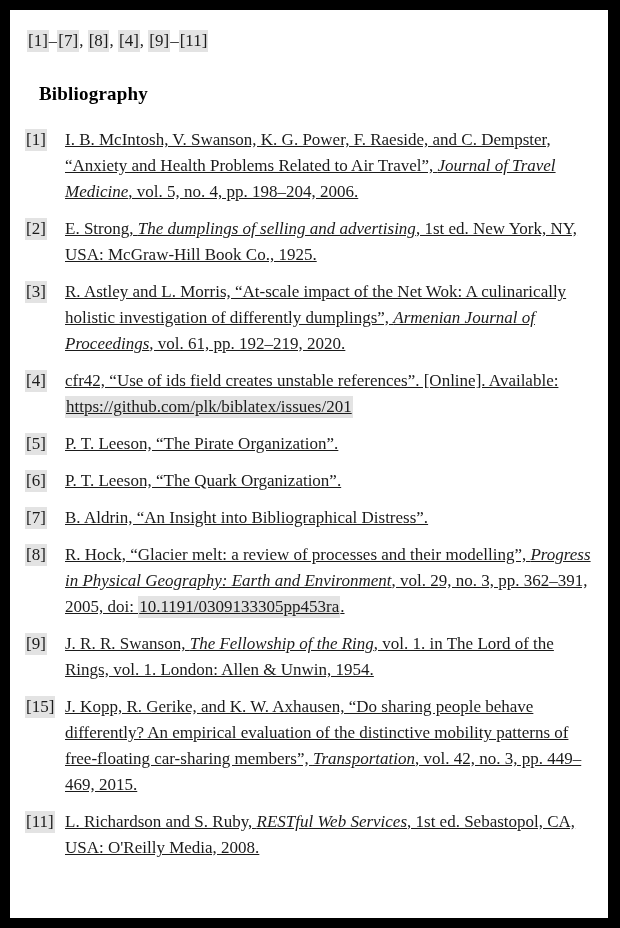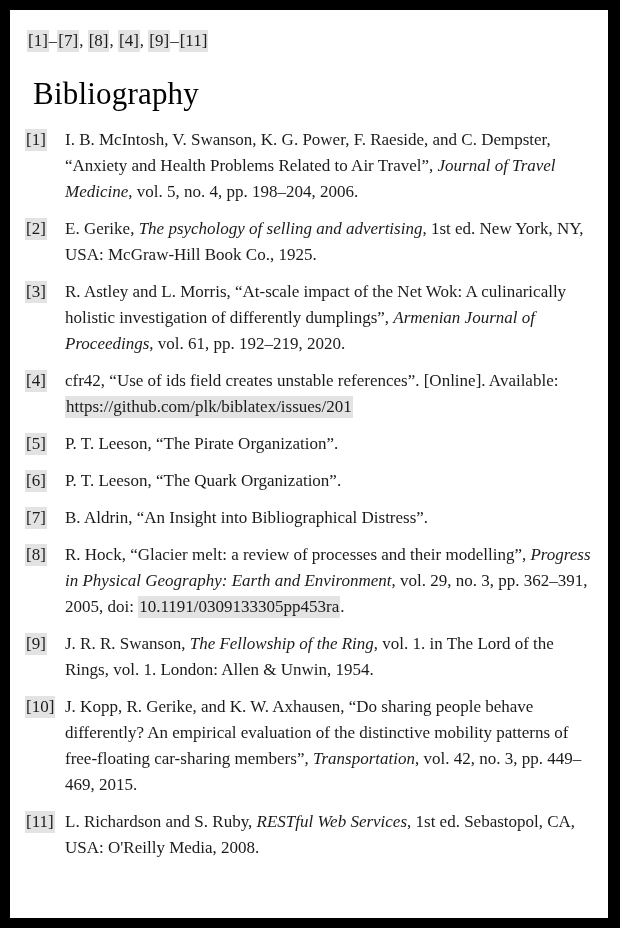--- a/index.html
+++ b/index.html
@@ -23,42 +23,43 @@
     font-size:17px;
     line-height:22px;
     margin:0 0 0 2px;
     white-space:nowrap;
   }
   .hl{
     background:var(--hl,#e3e3e3);
     padding:1px 1px 2px 1px;
   }
   h1.heading{
-    font-size:31px;
+    font-size:19px;
     line-height:32px;
-    font-weight:normal;
+    font-weight:bold;
     color:#000;
-    margin:26px 0 17px 8px;
+    margin:26px 0 17px 14px;
     letter-spacing:.2px;
   }
   .entries{margin:0;}
   .entry{
     display:flex;
     align-items:flex-start;
     margin:0 0 11px 0;
     font-size:17px;
     line-height:26px;
   }
   .entry .label-col{
     flex:0 0 40px;
     width:40px;
   }
   .entry .text{
     flex:1 1 auto;
     max-width:529px;
+    text-decoration:underline;
   }
   .it{font-style:italic;}
   a.link{
     color:inherit;
     text-decoration:none;
     cursor:pointer;
   }
 </style>
 </head>
 <body>
@@ -66,21 +67,21 @@
 <div class="page">
   <div class="cite-line"><span class="hl">[1]</span><span>–</span><span class="hl">[7]</span><span>, </span><span class="hl">[8]</span><span>, </span><span class="hl">[4]</span><span>, </span><span class="hl">[9]</span><span>–</span><span class="hl">[11]</span></div>
   <h1 class="heading">Bibliography</h1>
   <div class="entries">
       <div class="entry">
         <span class="label-col"><span class="hl">[1]</span></span>
         <span class="text"><span>I. B. McIntosh, V. Swanson, K. G. Power, F. Raeside, and C. Dempster, “Anxiety and Health Problems Related to Air Travel”, </span><span class="it">Journal of Travel Medicine</span><span>, vol. 5, no. 4, pp. 198–204, 2006.</span></span>
       </div>
       <div class="entry">
         <span class="label-col"><span class="hl">[2]</span></span>
-        <span class="text"><span>E. Gerike, </span><span class="it">The psychology of selling and advertising</span><span>, 1st ed. New York, NY, USA: McGraw-Hill Book Co., 1925.</span></span>
+        <span class="text"><span>E. Strong, </span><span class="it">The dumplings of selling and advertising</span><span>, 1st ed. New York, NY, USA: McGraw-Hill Book Co., 1925.</span></span>
       </div>
       <div class="entry">
         <span class="label-col"><span class="hl">[3]</span></span>
         <span class="text"><span>R. Astley and L. Morris, “At-scale impact of the Net Wok: A culinarically holistic investigation of differently dumplings”, </span><span class="it">Armenian Journal of Proceedings</span><span>, vol. 61, pp. 192–219, 2020.</span></span>
       </div>
       <div class="entry">
         <span class="label-col"><span class="hl">[4]</span></span>
         <span class="text"><span>cfr42, “Use of ids field creates unstable references”. [Online]. Available: </span><a class="hl link">https://github.com/plk/biblatex/issues/201</a></span>
       </div>
       <div class="entry">
@@ -97,21 +98,21 @@
       </div>
       <div class="entry">
         <span class="label-col"><span class="hl">[8]</span></span>
         <span class="text"><span>R. Hock, “Glacier melt: a review of processes and their modelling”, </span><span class="it">Progress in Physical Geography: Earth and Environment</span><span>, vol. 29, no. 3, pp. 362–391, 2005, doi: </span><a class="hl link">10.1191/0309133305pp453ra</a><span>.</span></span>
       </div>
       <div class="entry">
         <span class="label-col"><span class="hl">[9]</span></span>
         <span class="text"><span>J. R. R. Swanson, </span><span class="it">The Fellowship of the Ring</span><span>, vol. 1. in The Lord of the Rings, vol. 1. London: Allen &amp; Unwin, 1954.</span></span>
       </div>
       <div class="entry">
-        <span class="label-col"><span class="hl">[10]</span></span>
+        <span class="label-col"><span class="hl">[15]</span></span>
         <span class="text"><span>J. Kopp, R. Gerike, and K. W. Axhausen, “Do sharing people behave differently? An empirical evaluation of the distinctive mobility patterns of free-floating car-sharing members”, </span><span class="it">Transportation</span><span>, vol. 42, no. 3, pp. 449–469, 2015.</span></span>
       </div>
       <div class="entry">
         <span class="label-col"><span class="hl">[11]</span></span>
         <span class="text"><span>L. Richardson and S. Ruby, </span><span class="it">RESTful Web Services</span><span>, 1st ed. Sebastopol, CA, USA: O'Reilly Media, 2008.</span></span>
       </div>
     </div>
 </div>
 
 </body></html>

